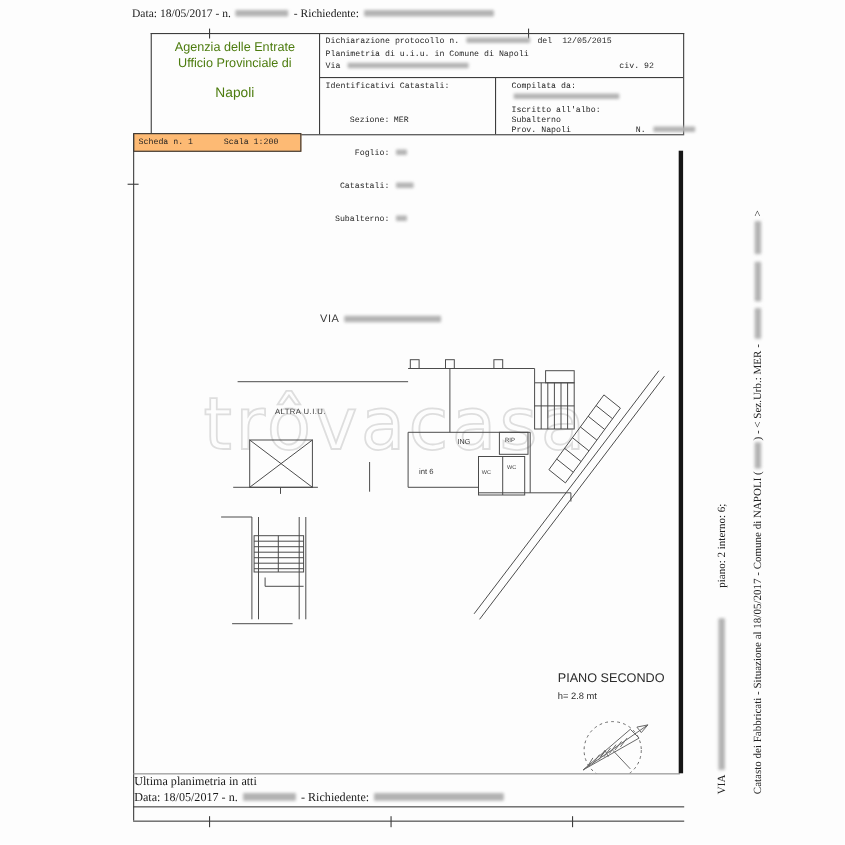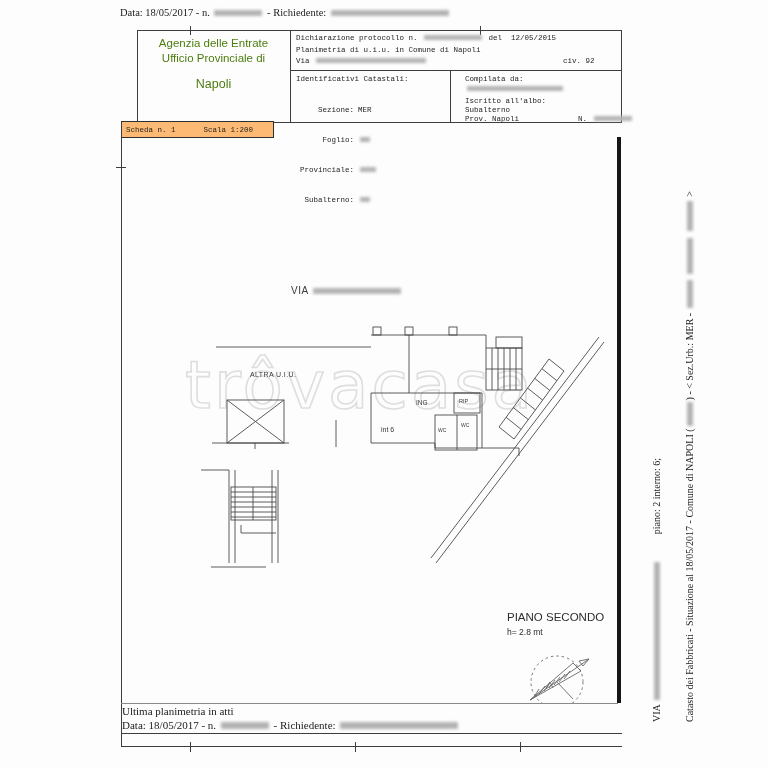--- a/index.html
+++ b/index.html
@@ -66,21 +66,21 @@
   <div class="abs mono" style="left:296px;top:85px;">
     <div class="ident-row">
       <span class="ident-label">Sezione:</span>
       <span class="ident-val">MER</span>
     </div>
     <div class="ident-row">
       <span class="ident-label">Foglio:</span>
       <span class="ident-val"><span class="redact" style="width: 10px;"></span></span>
     </div>
     <div class="ident-row">
-      <span class="ident-label">Provinciale:</span>
+      <span class="ident-label">Catastali:</span>
       <span class="ident-val"><span class="redact" style="width: 16px;"></span></span>
     </div>
     <div class="ident-row">
       <span class="ident-label">Subalterno:</span>
       <span class="ident-val"><span class="redact" style="width: 10px;"></span></span>
     </div>
   </div>
 
   <div class="abs mono" style="left:465px;top:74px;">Compilata da:</div>
   <div class="abs mono" style="left:465px;top:84px;"><span class="redact" style="width: 96px;"></span></div>

